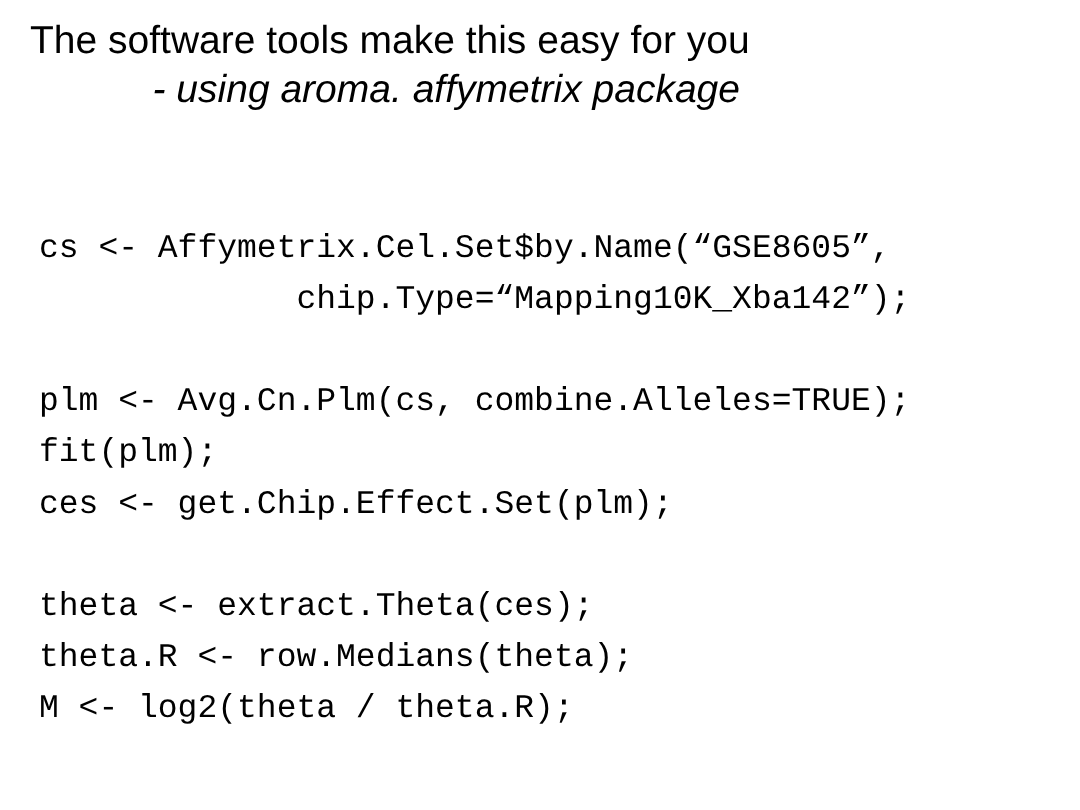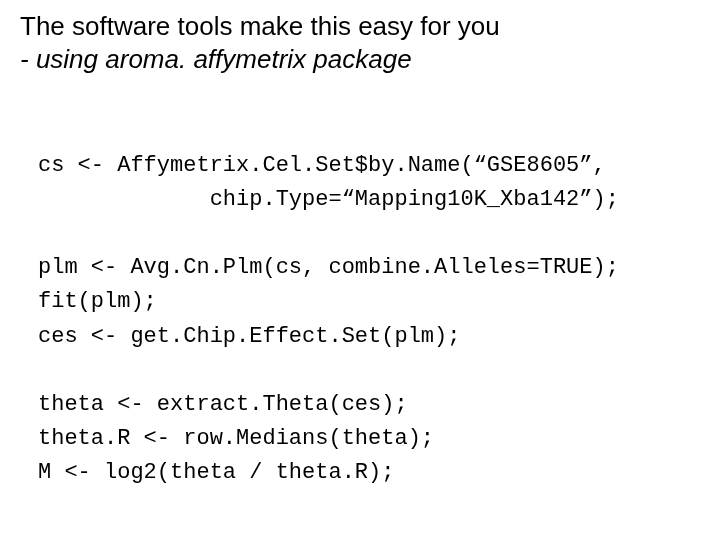--- a/index.html
+++ b/index.html
@@ -23,27 +23,28 @@
     font-weight: normal;
     margin: 0;
     line-height: 1.25;
   }
   .title-line2 {
     font-size: 26px;
     font-style: italic;
     font-weight: normal;
     margin: 0 0 40px 0;
     line-height: 1.25;
+    text-align: center;
   }
   .code-block {
     font-family: "Courier New", Courier, monospace;
     font-size: 22px;
     line-height: 1.55;
     white-space: pre;
-    margin-left: 18px;
+    margin-left: 6px;
   }
 </style>
 </head>
 <body>
 
 <div class="slide">
   <div class="title-line1">The software tools make this easy for you</div>
   <div class="title-line2">- using aroma. affymetrix package</div>
 
   <div class="code-block">

